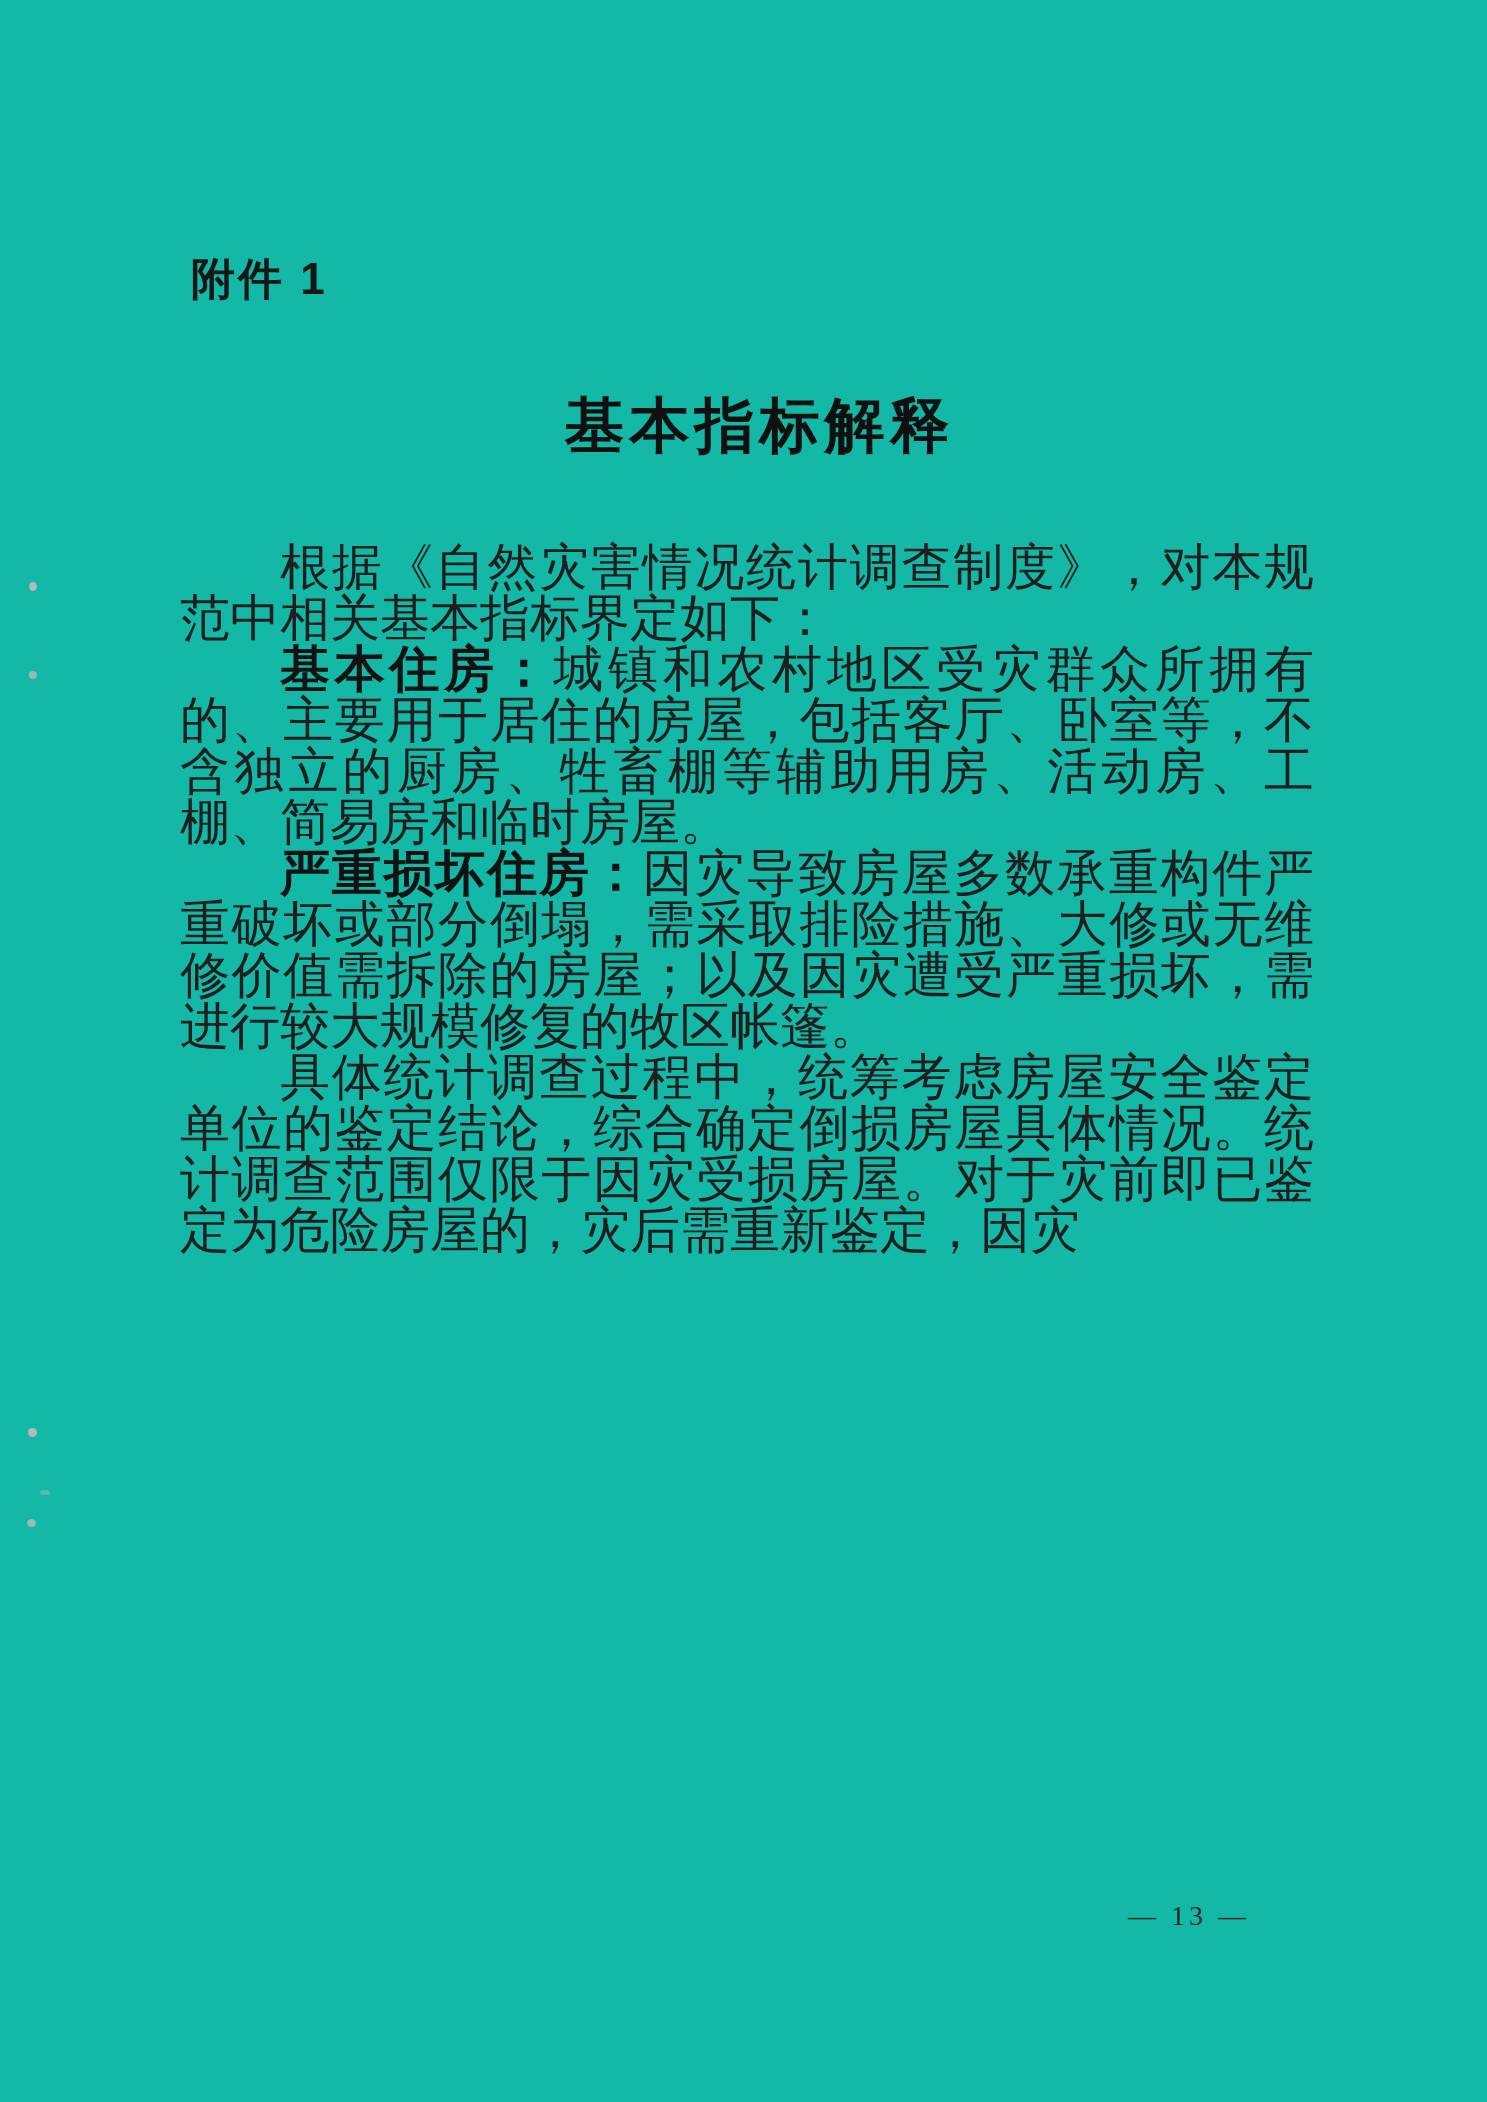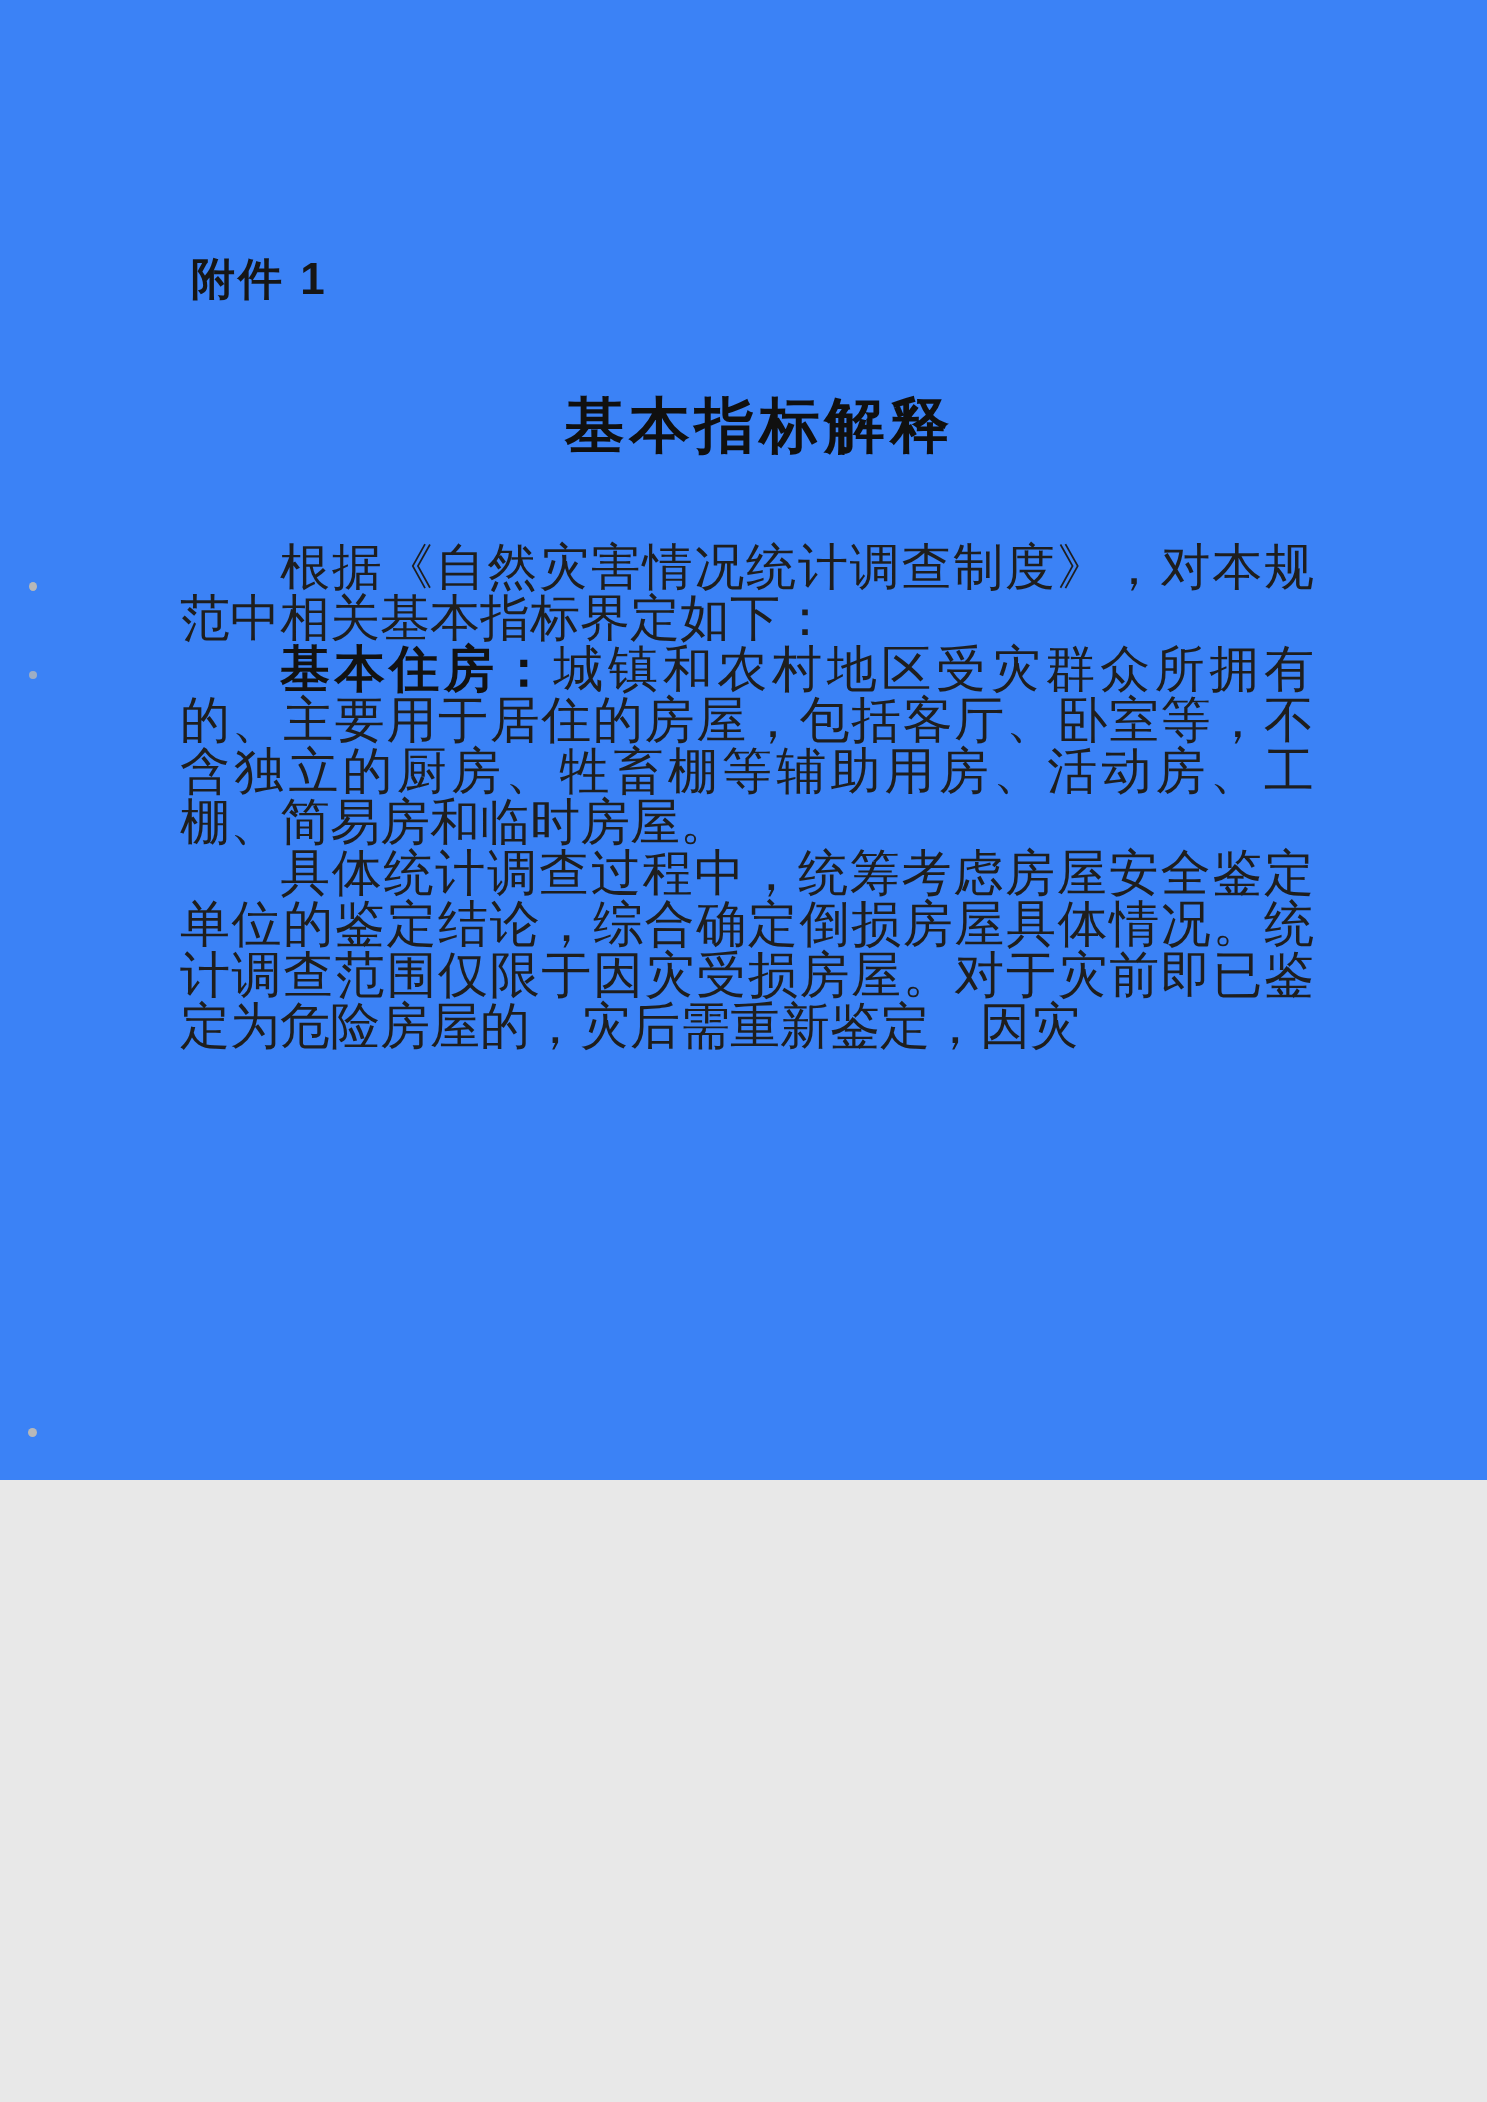--- a/index.html
+++ b/index.html
@@ -1,21 +1,21 @@
 <!DOCTYPE html>
 <html lang="zh"><head>
 <meta charset="utf-8">
 <style>
   html, body { margin: 0; padding: 0; background: #e8e8e8; }
   .page {
     position: relative;
     width: 1487px;
-    height: 1480px;
+    height: 2102px;
     margin: 0 auto;
-    background: #3b82f6;
+    background: #14b8a6;
     color: #1c1c1c;
     font-family: "Liberation Serif", "DejaVu Serif", serif;
     overflow: hidden;
   }
   .attachment-label {
     position: absolute;
     left: 191px;
     top: 250px;
     font-size: 44px;
     font-weight: 700;
@@ -82,20 +82,21 @@
 
 <div class="page">
 
   <div class="attachment-label">附件 1</div>
 
   <h1 class="doc-title">基本指标解释</h1>
 
   <div class="doc-body">
     <p><span class="term-lead"></span><span>根据《自然灾害情况统计调查制度》，对本规范中相关基本指标界定如下：</span></p>
     <p><span class="term-lead">基本住房：</span><span>城镇和农村地区受灾群众所拥有的、主要用于居住的房屋，包括客厅、卧室等，不含独立的厨房、牲畜棚等辅助用房、活动房、工棚、简易房和临时房屋。</span></p>
+    <p><span class="term-lead">严重损坏住房：</span><span>因灾导致房屋多数承重构件严重破坏或部分倒塌，需采取排险措施、大修或无维修价值需拆除的房屋；以及因灾遭受严重损坏，需进行较大规模修复的牧区帐篷。</span></p>
     <p><span class="term-lead"></span><span>具体统计调查过程中，统筹考虑房屋安全鉴定单位的鉴定结论，综合确定倒损房屋具体情况。统计调查范围仅限于因灾受损房屋。对于灾前即已鉴定为危险房屋的，灾后需重新鉴定，因灾</span></p>
   </div>
 
   <div class="page-number">— 13 —</div>
 
   <div class="speck s1"></div>
   <div class="speck s2"></div>
   <div class="speck s3"></div>
   <div class="speck s4"></div>
   <div class="speck s5"></div>

